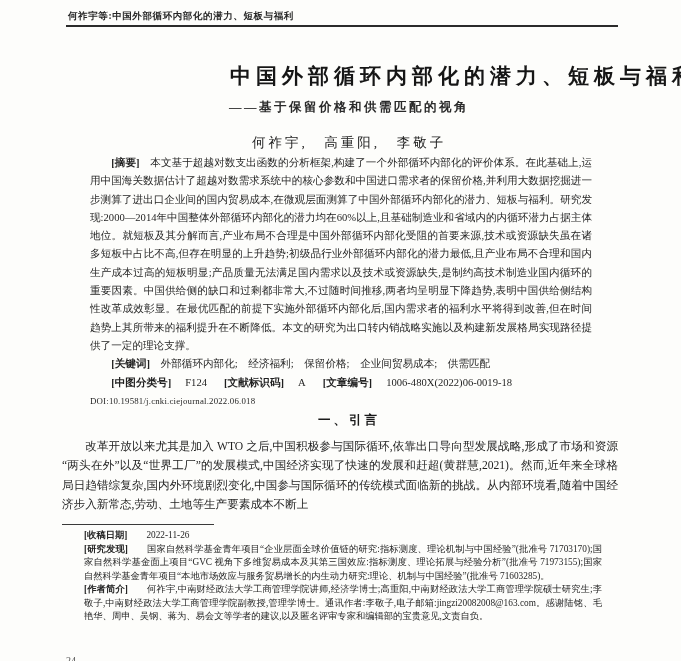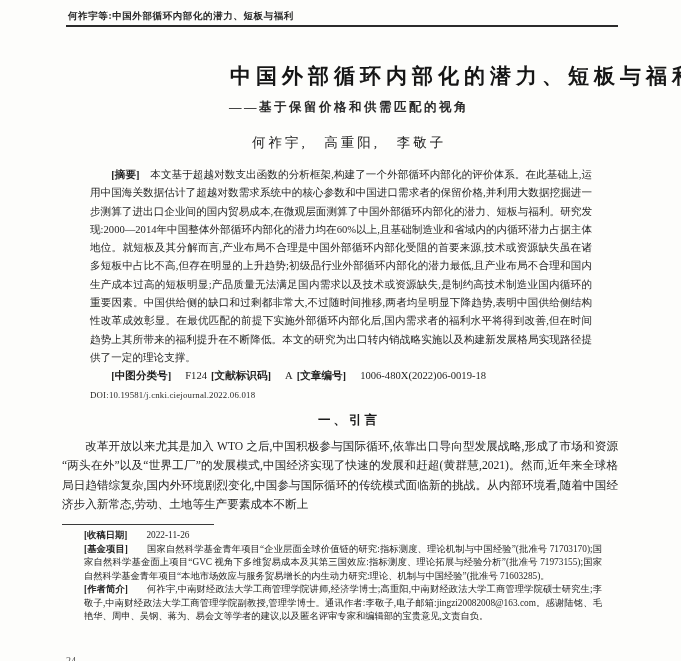--- a/index.html
+++ b/index.html
@@ -31,28 +31,28 @@
   .paper-subtitle{
     position:absolute;left:0;right:0;top:99px;
     text-align:center;font-size:12.5px;letter-spacing:2.5px;font-weight:bold;color:#2a2a2a;
   }
   .authors-line{
     position:absolute;left:0;right:0;top:134px;
     text-align:center;font-size:13.5px;letter-spacing:3px;color:#222;
   }
   
   .abstract-block{
-    position:absolute;left:90px;width:502px;top:166px;
+    position:absolute;left:90px;width:502px;top:154px;
     font-size:10.6px;line-height:18.3px;text-align:justify;color:#1f1f1f;
   }
   .abstract-block p{margin:0;}
   .indent2{text-indent:2em;}
   .fn-label,.inline-label{font-weight:bold;}
   .meta-line span{margin-right:14px;}
-  .meta-line .val{margin-right:4px;font-weight:normal;}
+  .meta-line .val{margin-right:17px;font-weight:normal;}
   .doi-line{
     font-size:8.8px;letter-spacing:0.2px;margin-top:1px;
     font-family:"Liberation Serif","DejaVu Serif",serif;
   }
   
   .section-heading{
     position:absolute;left:0;right:0;top:412px;
     text-align:center;font-size:12.5px;font-weight:bold;letter-spacing:3px;color:#1a1a1a;
   }
   
@@ -84,33 +84,34 @@
 
   <div class="running-header">何祚宇等:中国外部循环内部化的潜力、短板与福利</div>
   <div class="header-rule"></div>
 
   <h1 class="paper-title" style="margin:0;">中国外部循环内部化的潜力、短板与福利</h1>
   <div class="paper-subtitle">——基于保留价格和供需匹配的视角</div>
   <div class="authors-line">何祚宇,　高重阳,　李敬子</div>
 
   <div class="abstract-block">
     <p class="indent2"><span class="inline-label">[摘要]</span>　<span>本文基于超越对数支出函数的分析框架,构建了一个外部循环内部化的评价体系。在此基础上,运用中国海关数据估计了超越对数需求系统中的核心参数和中国进口需求者的保留价格,并利用大数据挖掘进一步测算了进出口企业间的国内贸易成本,在微观层面测算了中国外部循环内部化的潜力、短板与福利。研究发现:2000—2014年中国整体外部循环内部化的潜力均在60%以上,且基础制造业和省域内的内循环潜力占据主体地位。就短板及其分解而言,产业布局不合理是中国外部循环内部化受阻的首要来源,技术或资源缺失虽在诸多短板中占比不高,但存在明显的上升趋势;初级品行业外部循环内部化的潜力最低,且产业布局不合理和国内生产成本过高的短板明显;产品质量无法满足国内需求以及技术或资源缺失,是制约高技术制造业国内循环的重要因素。中国供给侧的缺口和过剩都非常大,不过随时间推移,两者均呈明显下降趋势,表明中国供给侧结构性改革成效彰显。在最优匹配的前提下实施外部循环内部化后,国内需求者的福利水平将得到改善,但在时间趋势上其所带来的福利提升在不断降低。本文的研究为出口转内销战略实施以及构建新发展格局实现路径提供了一定的理论支撑。</span></p>
+    <p class="indent2"><span class="inline-label">[关键词]</span>　<span>外部循环内部化;　经济福利;　保留价格;　企业间贸易成本;　供需匹配</span></p>
     <p class="indent2 meta-line"><span class="inline-label">[中图分类号]</span><span class="val">F124</span><span class="inline-label">[文献标识码]</span><span class="val">A</span><span class="inline-label">[文章编号]</span><span class="val">1006-480X(2022)06-0019-18</span></p>
     <p class="doi-line">DOI:10.19581/j.cnki.ciejournal.2022.06.018</p>
   </div>
 
   <div class="section-heading">一、引言</div>
 
   <div class="body-text">
     <p class="indent2">改革开放以来尤其是加入 WTO 之后,中国积极参与国际循环,依靠出口导向型发展战略,形成了市场和资源“两头在外”以及“世界工厂”的发展模式,中国经济实现了快速的发展和赶超(黄群慧,2021)。然而,近年来全球格局日趋错综复杂,国内外环境剧烈变化,中国参与国际循环的传统模式面临新的挑战。从内部环境看,随着中国经济步入新常态,劳动、土地等生产要素成本不断上</p>
   </div>
 
   <div class="footnote-rule"></div>
 
   <div class="footnotes">
     <p><span class="fn-label">[收稿日期]</span><span>2022-11-26</span></p>
-    <p><span class="fn-label">[基金项目]</span><span>国家自然科学基金青年项目“企业层面全球价值链的研究:指标测度、理论机制与中国经验”(批准号 71703170);国家自然科学基金面上项目“GVC 视角下多维贸易成本及其第三国效应:指标测度、理论拓展与经验分析”(批准号 71973155);国家自然科学基金青年项目“本地市场效应与服务贸易增长的内生动力研究:理论、机制与中国经验”(批准号 71603285)。</span></p>
+    <p><span class="fn-label">[研究发现]</span><span>国家自然科学基金青年项目“企业层面全球价值链的研究:指标测度、理论机制与中国经验”(批准号 71703170);国家自然科学基金面上项目“GVC 视角下多维贸易成本及其第三国效应:指标测度、理论拓展与经验分析”(批准号 71973155);国家自然科学基金青年项目“本地市场效应与服务贸易增长的内生动力研究:理论、机制与中国经验”(批准号 71603285)。</span></p>
     <p><span class="fn-label">[作者简介]</span><span>何祚宇,中南财经政法大学工商管理学院讲师,经济学博士;高重阳,中南财经政法大学工商管理学院硕士研究生;李敬子,中南财经政法大学工商管理学院副教授,管理学博士。通讯作者:李敬子,电子邮箱:jingzi20082008@163.com。感谢陆铭、毛艳华、周申、吴钢、蒋为、易会文等学者的建议,以及匿名评审专家和编辑部的宝贵意见,文责自负。</span></p>
   </div>
 
   <div class="page-number">24</div>
 
 </div>
 
 </body></html>

